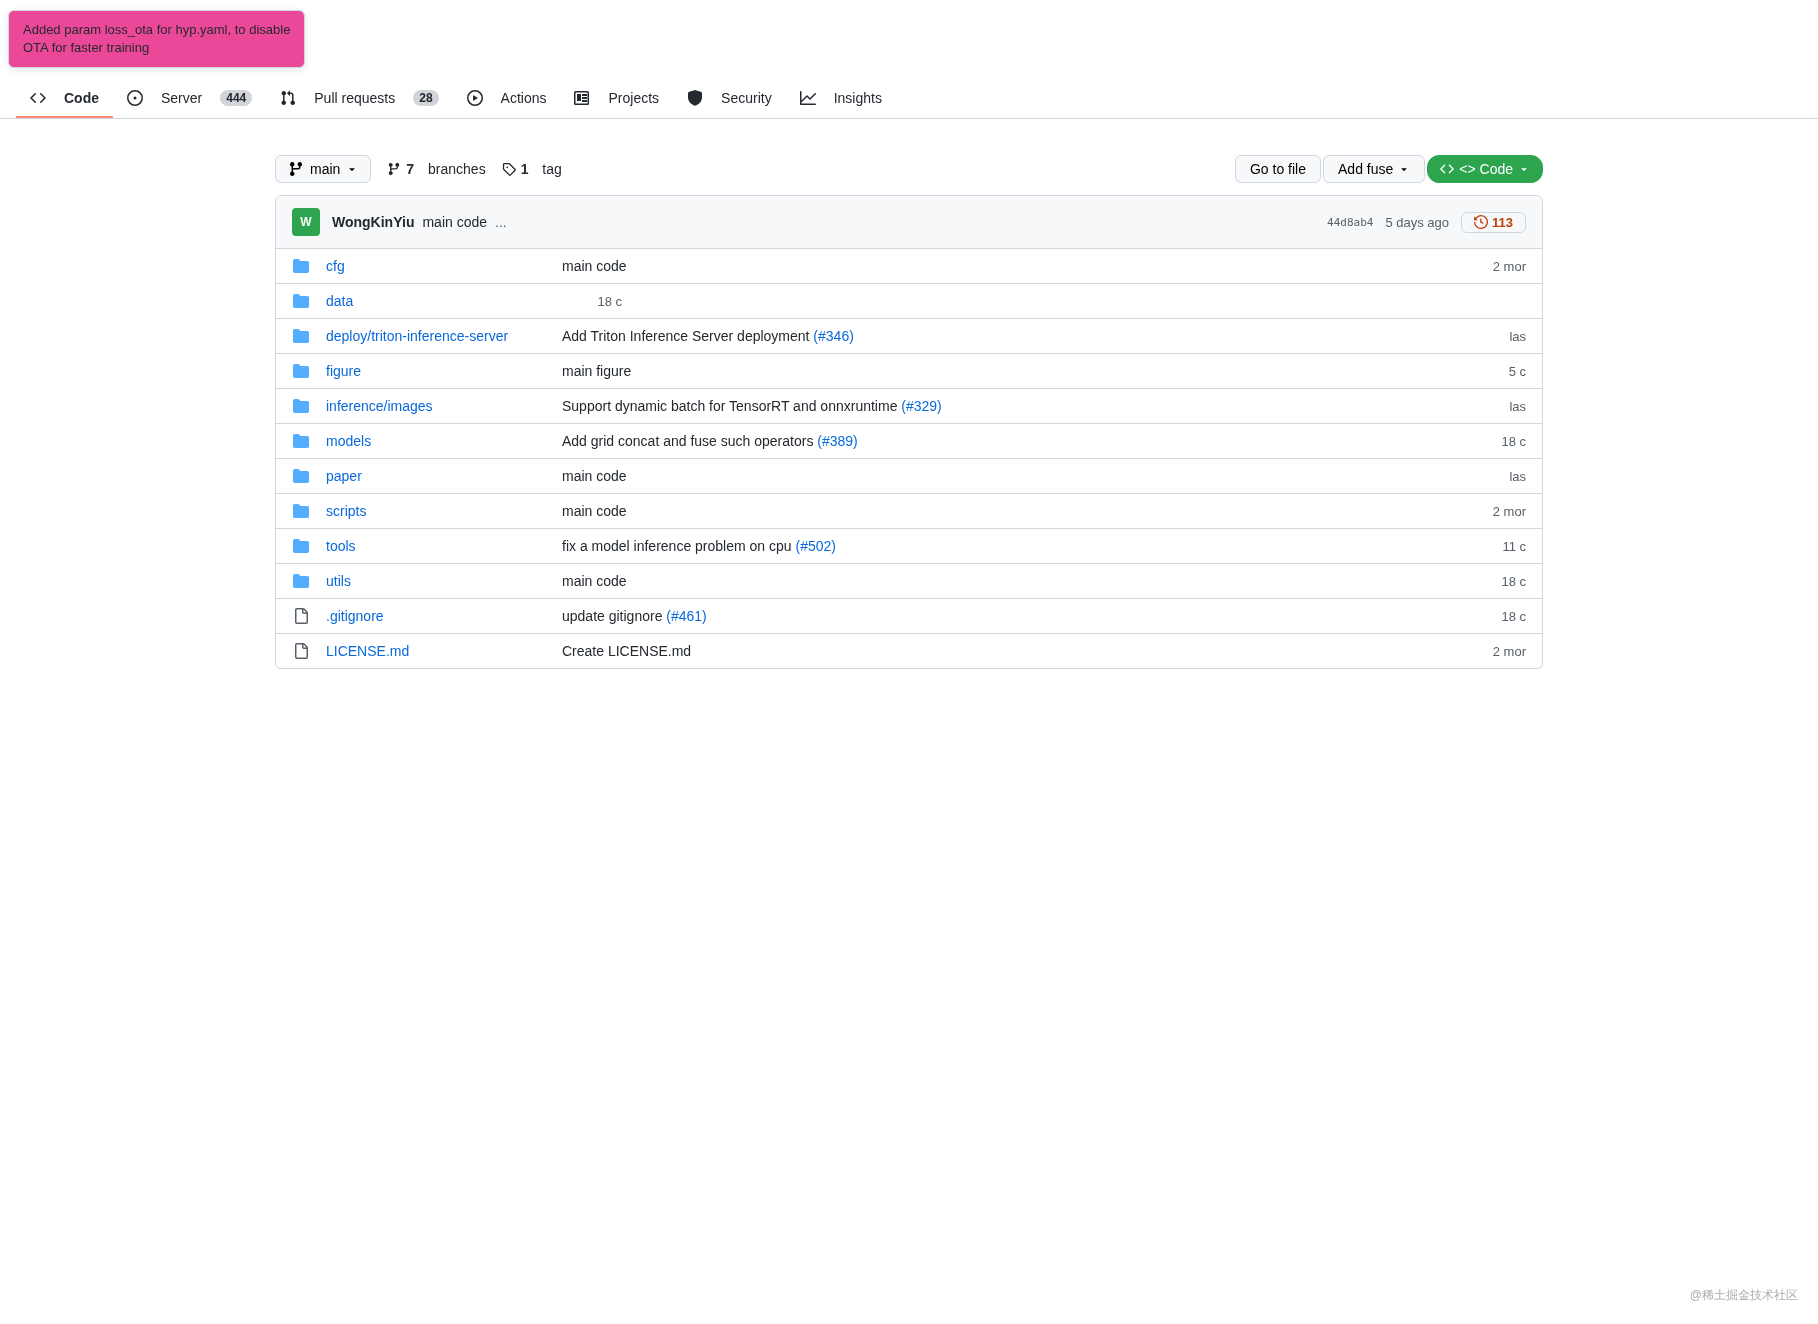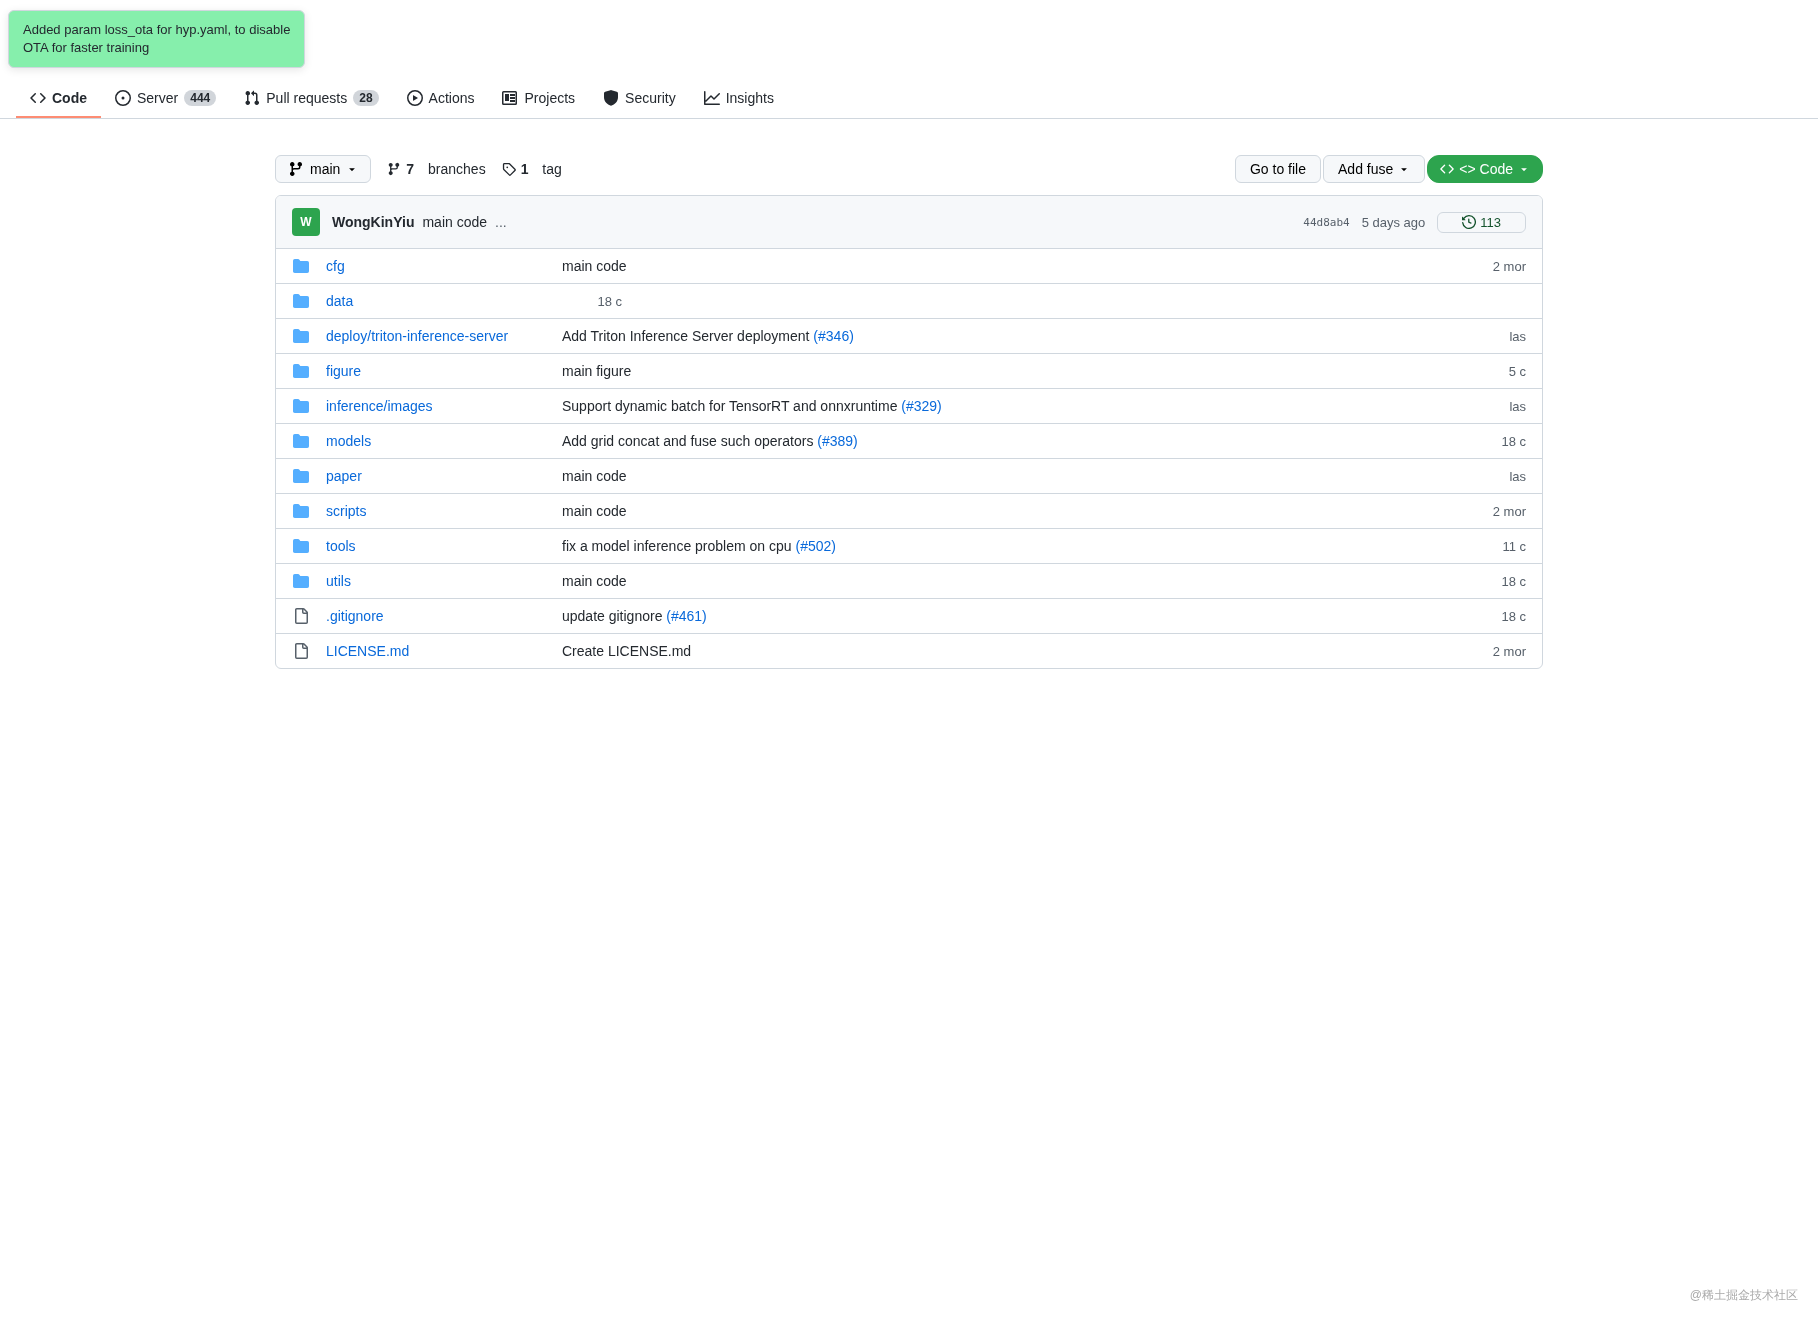--- a/index.html
+++ b/index.html
@@ -8,21 +8,21 @@
       font-size: 14px;
       color: #24292f;
       background: #fff;
     }
 
     
     .tooltip {
       position: absolute;
       top: 10px;
       left: 8px;
-      background: #86efac;
+      background: #ec4899;
       border: 1px solid #d0d7de;
       border-radius: 6px;
       padding: 10px 14px;
       font-size: 13px;
       line-height: 1.4;
       max-width: 320px;
       box-shadow: 0 2px 8px rgba(0,0,0,0.1);
       z-index: 100;
       color: #24292f;
     }
@@ -33,21 +33,21 @@
       align-items: center;
       border-bottom: 1px solid #d0d7de;
       padding: 0 16px;
       background: #fff;
       gap: 0;
       margin-top: 80px;
     }
     .nav-tab {
       display: flex;
       align-items: center;
-      gap: 6px;
+      gap: 18px;
       padding: 10px 14px;
       font-size: 14px;
       color: #24292f;
       cursor: pointer;
       border-bottom: 2px solid transparent;
       white-space: nowrap;
       text-decoration: none;
     }
     .nav-tab.active {
       border-bottom: 2px solid #fd8c73;
@@ -201,26 +201,27 @@
     }
     .commit-hash {
       font-family: monospace;
       font-size: 11px;
       color: #57606a;
     }
     .commit-history {
       display: flex;
       align-items: center;
       gap: 4px;
-      color: #14532d;
+      color: #c2410c;
       font-size: 13px;
       cursor: pointer;
       border: 1px solid #d0d7de;
       border-radius: 6px;
-      padding: 2px 24px;
+      padding: 2px 12px;
+      font-weight: bold;
     }
 
     
     .file-row {
       display: flex;
       align-items: center;
       padding: 8px 16px;
       border-bottom: 1px solid #d0d7de;
       gap: 16px;
     }

